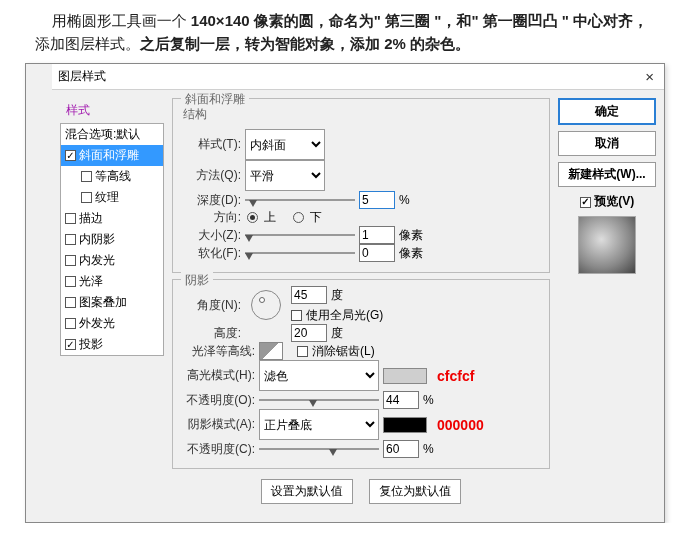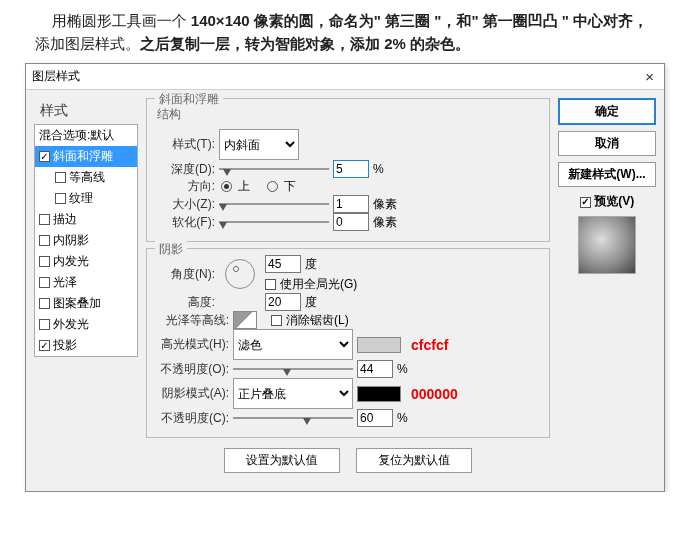--- a/index.html
+++ b/index.html
@@ -1,25 +1,25 @@
 <!DOCTYPE html>
 <html><head>
 <meta charset="utf-8">
 <style>
   * { box-sizing: border-box; font-family: "Microsoft YaHei", sans-serif; }
   body { margin: 0; background: #fff; width: 690px; }
   .instruction { padding: 10px 35px 8px; font-size: 15px; line-height: 1.5; color: #222; }
   .instruction b { font-weight: 900; }
-  .dialog { margin: 0 25px; border: 1px solid #888; background: #f0f0f0; box-shadow: 2px 2px 5px rgba(0,0,0,0.15); }
+  .dialog { margin: 0 25px; border: 1px solid #888; background: #f0f0f0; box-shadow: 2px 2px 5px rgba(0,0,0,0.15); padding-left: 26px; }
   .titlebar { height: 26px; background: #fff; display: flex; align-items: center; padding: 0 6px; border-bottom: 1px solid #d0d0d0; }
   .titlebar-title { font-size: 12px; flex: 1; }
   .close { font-size: 15px; padding: 0 4px; color: #333; }
   .body { display: flex; padding: 8px; gap: 8px; }
   .leftcol { width: 104px; }
-  .leftlabel { font-size: 14px; padding: 4px 6px; color: #404040; }
+  .leftlabel { font-size: 12px; padding: 4px 6px; color: #a21caf; }
   .stylelist { border: 1px solid #aaa; background: #fff; font-size: 12px; }
   .row { display: flex; align-items: center; padding: 2px 4px; gap: 3px; }
   .row.sel { background: #3399ff; color: #fff; }
   .row.sub { padding-left: 20px; }
   .midcol { flex: 1; }
   .group { border: 1px solid #bbb; margin-bottom: 6px; padding: 6px 10px 10px; position: relative; background: #f0f0f0; }
   .group-title { position: absolute; top: -8px; left: 8px; background: #f0f0f0; padding: 0 4px; font-size: 12px; color: #666; }
   .subtitle { font-size: 12px; color: #666; margin: 1px 0 6px; }
   .frow { display: flex; align-items: center; font-size: 12px; margin: 0 0; gap: 4px; }
   .frow label.lab { width: 58px; text-align: right; color: #333; }
@@ -35,21 +35,21 @@
   .angle { width: 30px; height: 30px; border: 1px solid #888; border-radius: 50%; position: relative; margin: 0 6px; }
   .angle::after { content: ""; position: absolute; width: 4px; height: 4px; background: #fff; border: 1px solid #666; border-radius: 50%; top: 6px; left: 7px; }
   .swatch { width: 44px; height: 16px; border: 1px solid #888; }
   .grad { width: 24px; height: 18px; border: 1px solid #888; background: linear-gradient(135deg,#999 50%,#fff 50%); }
   .rightcol { width: 98px; font-size: 12px; font-weight: bold; }
   .btn { border: 1px solid #999; background: #fff; text-align: center; padding: 3px 0; margin-bottom: 6px; font-size: 12px; }
   .btn.prim { border: 2px solid #2a7fd4; }
   .preview { width: 58px; height: 58px; margin: 6px auto; background: radial-gradient(circle at 40% 40%, #ddd, #888 60%, #444); border: 1px solid #aaa; }
   .annot { color: #e00; font-weight: bold; font-size: 14px; margin-left: 6px; }
   .bottombtns { text-align: center; padding: 4px 0 10px; }
-  .bottombtns .btn { display: inline-block; width: 116px; margin: 0 6px; }
+  .bottombtns .btn { display: inline-block; width: 92px; margin: 0 6px; }
 </style>
 </head>
 <body>
 
 <div class="instruction">
   &nbsp;&nbsp;&nbsp;&nbsp;<span>用椭圆形工具画一个 </span><b>140×140 像素的圆，命名为" 第三圈 "，和" 第一圈凹凸 " 中心对齐，</b><span>添加图层样式。</span><b>之后复制一层，转为智能对象，添加 2% 的杂色。</b>
 </div>
 
 <div class="dialog">
   <div class="titlebar">
@@ -106,20 +106,24 @@
       </div>
     </div>
 
     <div class="midcol">
       <div class="group">
         <span class="group-title">斜面和浮雕</span>
         <div class="subtitle">结构</div>
         <div class="frow">
             <label class="lab">样式(T):</label>
             <select style="width:80px"><option>内斜面</option></select>
+          </div>
+        <div class="frow">
+            <label class="lab">方法(Q):</label>
+            <select style="width:80px"><option>平滑</option></select>
           </div>
         <div class="frow">
             <label class="lab">深度(D):</label>
             <div class="slider" style="width:110px">
               <div class="thumb" style="left:4px"></div>
             </div>
             <input class="num" style="border-color: rgb(42, 127, 212);" value="5">
             <span>%</span>
           </div>
         <div class="frow"><label class="lab">方向:</label><span class="radio ck"></span><span>上</span>&nbsp;&nbsp;<span class="radio"></span><span>下</span></div>

